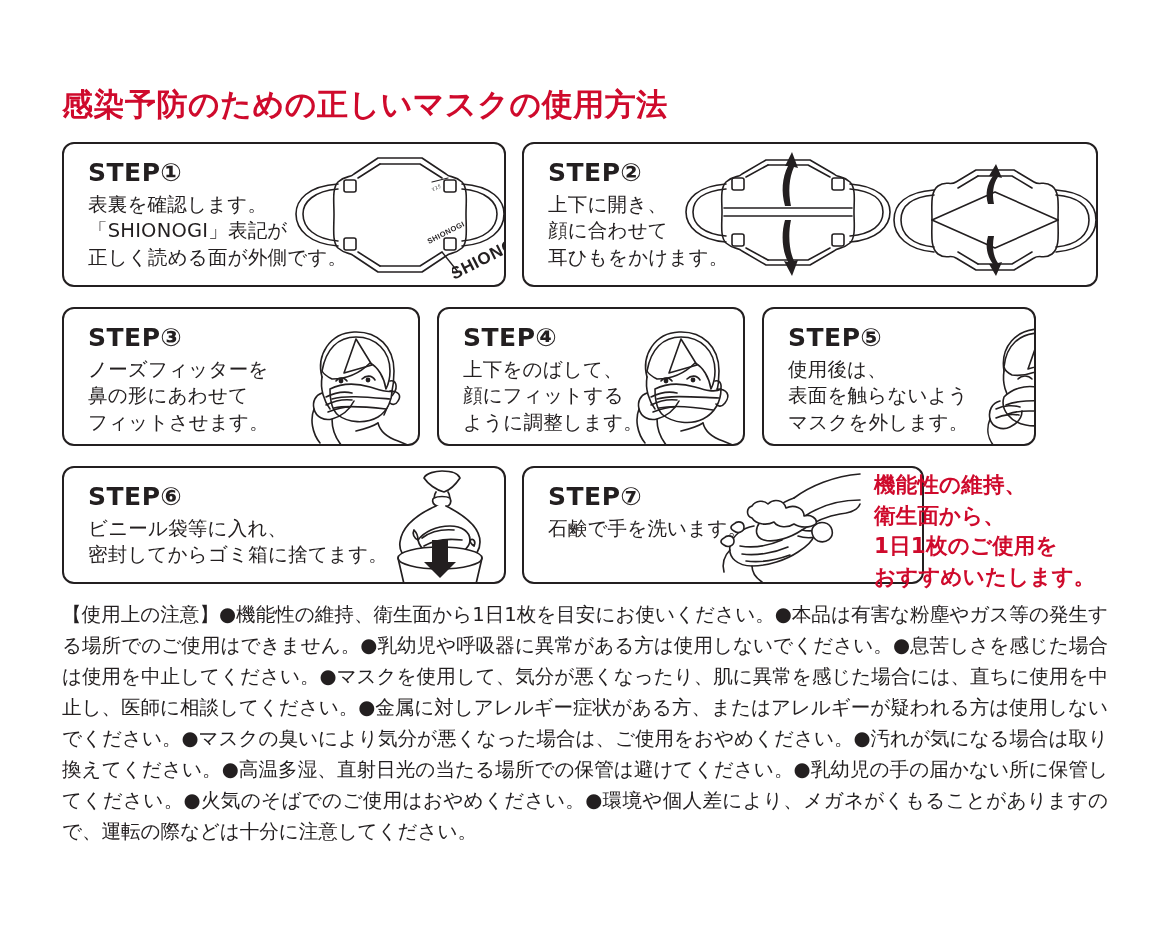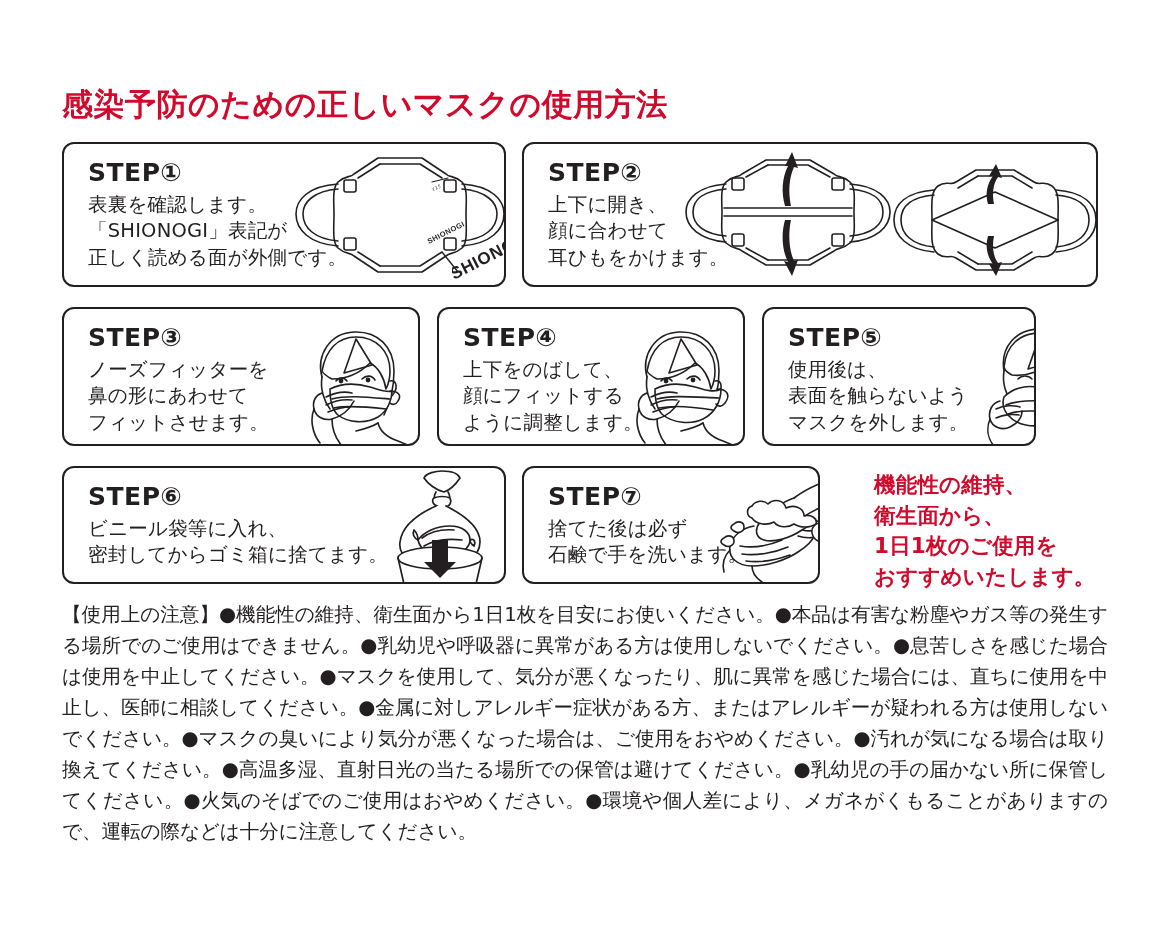--- a/index.html
+++ b/index.html
@@ -70,21 +70,21 @@
     pointer-events: none;
   }
 
   
   #box-1 { left: 62px;  top: 142px; width: 444px;  height: 145px; }
   #box-2 { left: 522px; top: 142px; width: 576px;  height: 145px; }
   #box-3 { left: 62px;  top: 307px; width: 358px;  height: 139px; }
   #box-4 { left: 437px; top: 307px; width: 308px;  height: 139px; }
   #box-5 { left: 762px; top: 307px; width: 274px;  height: 139px; }
   #box-6 { left: 62px;  top: 466px; width: 444px;  height: 118px; }
-  #box-7 { left: 522px; top: 466px; width: 298px;  height: 118px; }
+  #box-7 { left: 522px; top: 466px; width: 402px;  height: 118px; }
 
   
   .red-note {
     position: absolute;
     left: 874px;
     top: 470px;
     font-size: 21.5px;
     font-weight: 700;
     line-height: 1.42;
     color: #cf0a2c;
@@ -430,21 +430,20 @@
       <g fill="#231f20">
         <path d="M58 72 L 74 72 L 74 94 L 82 94 L 66 110 L 50 94 L 58 94 Z"></path>
       </g>
     </svg>
   </div>
 
   <div class="step-box" id="box-7">
     <div class="step-text">
       <div class="step-label">STEP⑦</div>
       <div class="step-lines">
-        <div>捨てた後は必ず</div>
         <div>石鹸で手を洗います。</div>
       </div>
     </div>
     <svg class="art" style="left:170px; top:2px;" width="168" height="114" viewBox="0 0 168 114">
       <g fill="none" stroke="#231f20" stroke-width="1.6" stroke-linejoin="round" stroke-linecap="round">
 
         <path d="M166 4 C 140 6, 116 16, 100 28"></path>
         <path d="M166 30 C 142 30, 122 38, 108 48"></path>
 
         <path d="M100 28 C 88 32, 74 42, 66 52 C 60 60, 62 68, 70 70

